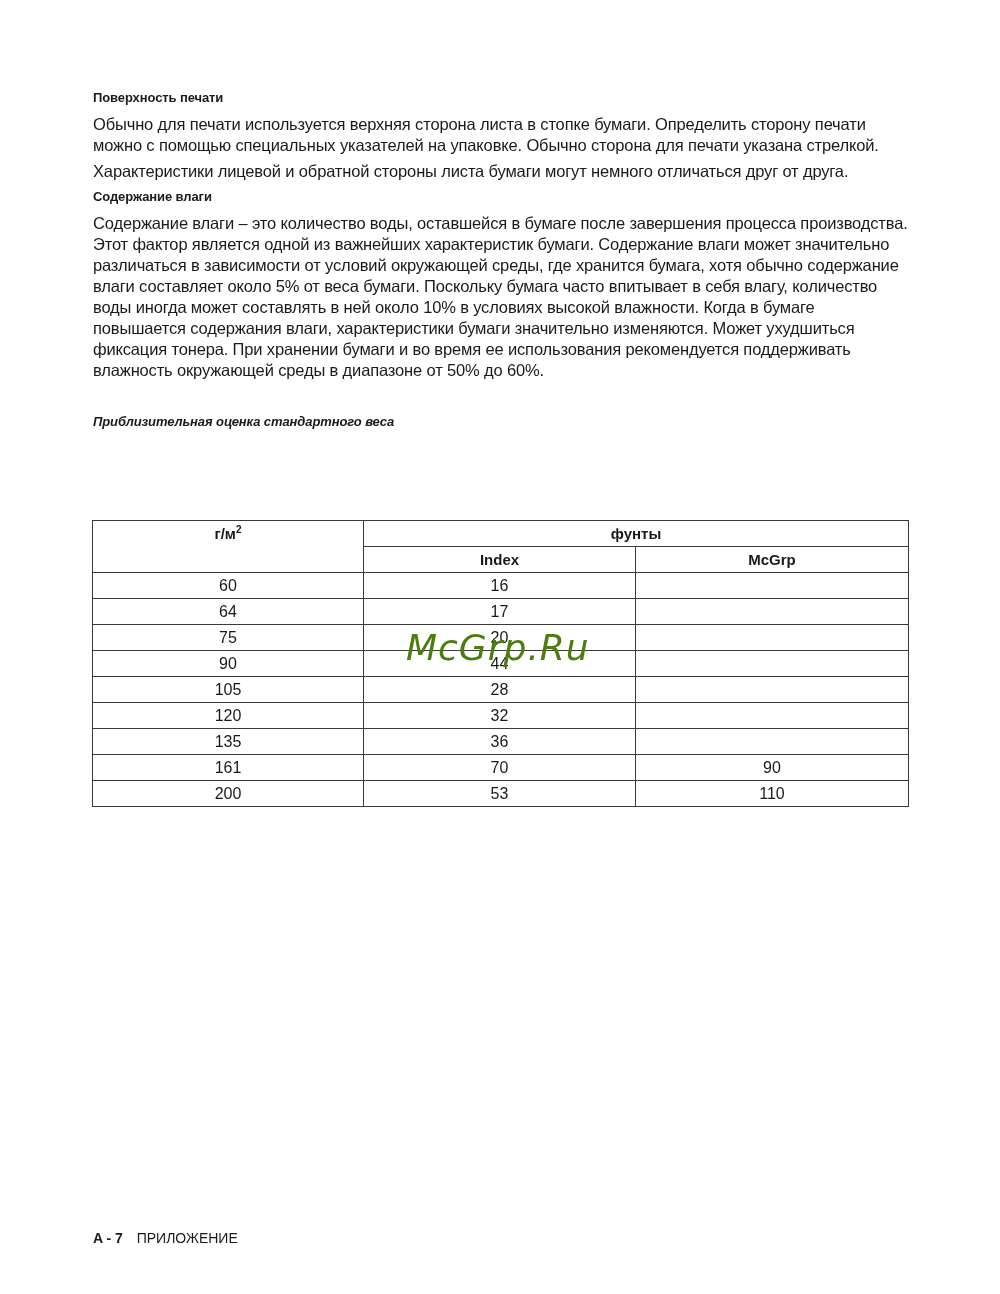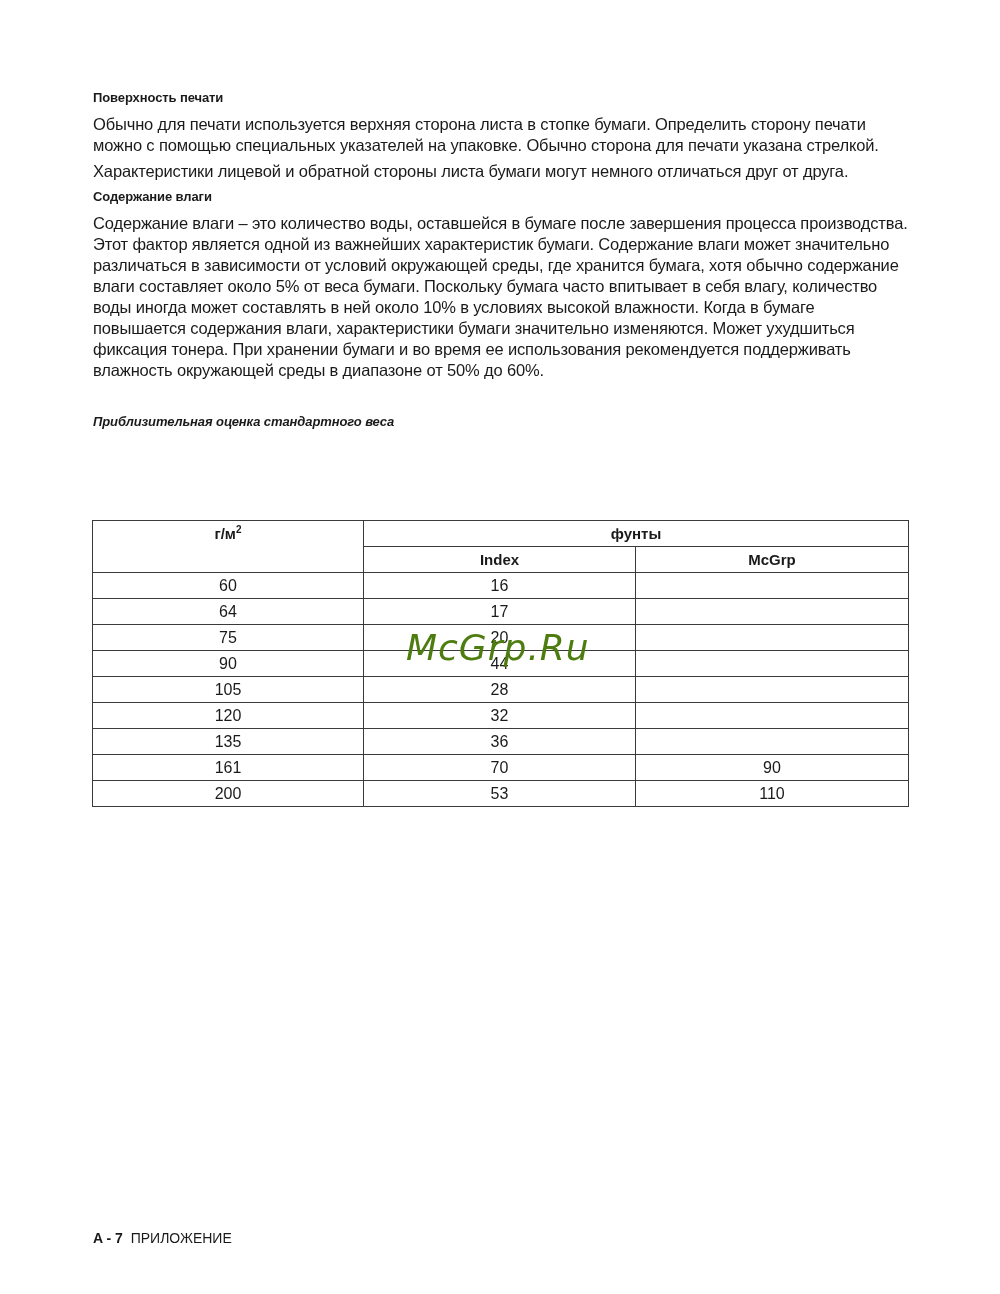--- a/index.html
+++ b/index.html
@@ -33,21 +33,21 @@
   th.gsm sup { font-size: 10px; vertical-align: 6px; line-height: 0; }
   .watermark {
     position: absolute; left: 406px; top: 628px;
     font-family: "DejaVu Sans", sans-serif; font-style: italic;
     font-size: 36px; color: #4d7c0f; letter-spacing: 1px; line-height: 40px;
     pointer-events: none;
   }
   .footer {
     position: absolute; left: 93px; top: 1230px; font-size: 14px;
   }
-  .footer .pnum { font-weight: bold; margin-right: 4px; }
+  .footer .pnum { font-weight: bold; margin-right: 10px; }
 </style>
 </head>
 <body>
 
 <div class="page">
   <h2 class="section">Поверхность печати</h2>
   <p class="body">Обычно для печати используется верхняя сторона листа в стопке бумаги. Определить сторону печати можно с помощью специальных указателей на упаковке. Обычно сторона для печати указана стрелкой.</p>
   <p class="body">Характеристики лицевой и обратной стороны листа бумаги могут немного отличаться друг от друга.</p>
 
   <h2 class="section">Содержание влаги</h2>

